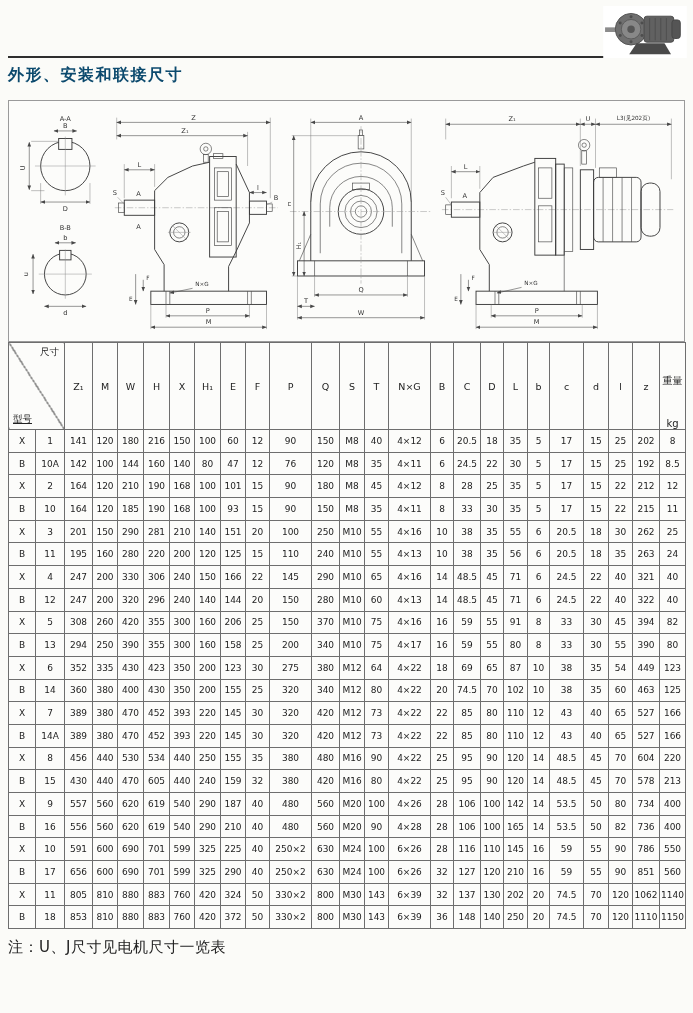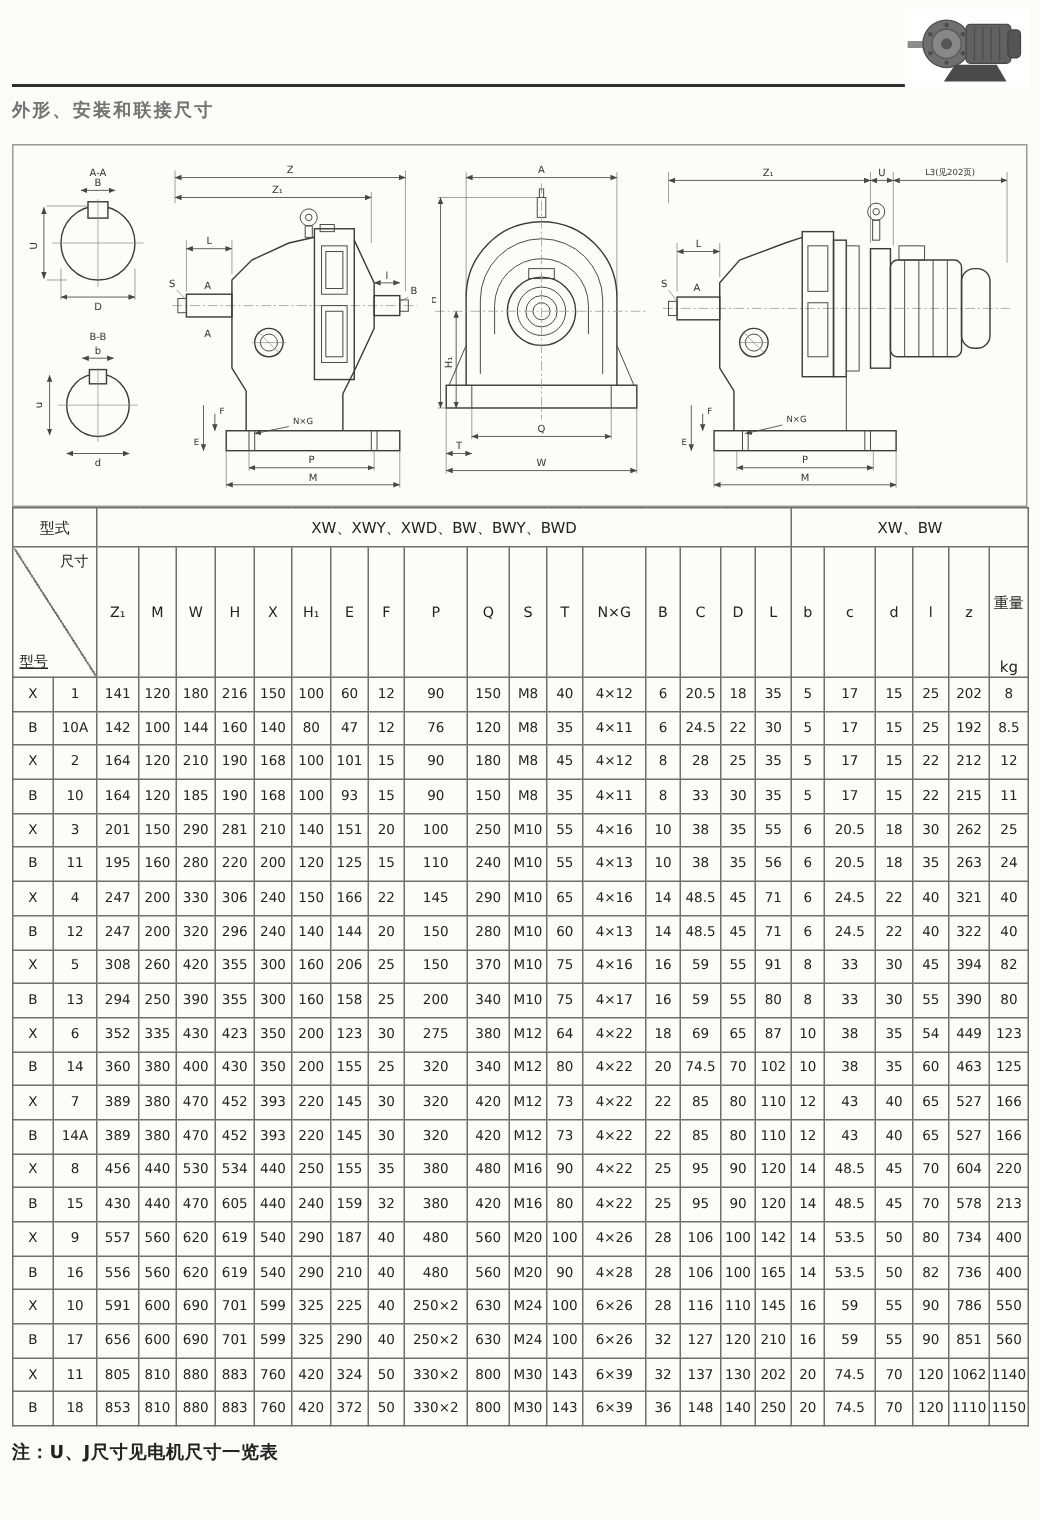--- a/index.html
+++ b/index.html
@@ -7,21 +7,21 @@
     width:693px; height:1013px;
     background:#fbfbf8;
     font-family:"DejaVu Sans", sans-serif;
     position:relative;
     color:#1d1d1d;
   }
   .content { padding:0 8px; }
   .photo { position:absolute; top:6px; right:6px; width:84px; height:52px; }
   .header-space { height:56px; }
   .toprule { border-top:2px solid #2e2e2e; width:677px; }
-  .page-title { font-size:12px; font-weight:bold; color:#737373; margin:7px 0 0 0; letter-spacing:1.5px; }
+  .page-title { font-size:16px; font-weight:bold; color:#0c4a6e; margin:7px 0 0 0; letter-spacing:1.5px; }
 
   .drawings-box {
     margin-top:14px; border:1px solid #9a9a9a; background:#fcfcfa;
     height:242px; display:flex; align-items:center; justify-content:space-between;
     padding:0 7px; box-sizing:border-box;
   }
   .drawings-box svg { height:220px; }
 
   .section-title { font-size:14.5px; font-weight:bold; margin:32px 0 10px 0; letter-spacing:1.5px; }
 
@@ -30,21 +30,21 @@
   .type-row th { height:25px; font-size:10px; }
   .dim-th { height:46px; font-size:9.5px; }
   .weight-th div { line-height:11px; font-size:10px;margin-top:32px; }
   .diag-cell {
     position:relative;
     background:linear-gradient(to top right, transparent calc(50% - .6px), #6e6e6e calc(50% - .6px), #6e6e6e calc(50% + .6px), transparent calc(50% + .6px));
   }
   .diag-top { position:absolute; top:3px; right:5px; font-size:9.5px; }
   .diag-bottom { position:absolute; bottom:3px; left:4px; font-size:9.5px;text-decoration:underline; }
 
-  .note { margin-top:9px; font-size:12px; color:#222; letter-spacing:.5px;font-weight:bold; }
+  .note { margin-top:9px; font-size:15px; color:#222; letter-spacing:.5px; }
 
   
   .out  { fill:none; stroke:#3c3c3c; stroke-width:1; }
   .out2 { fill:none; stroke:#4a4a4a; stroke-width:.7; }
   .thin { stroke:#8c8c8c; stroke-width:.5; }
   .dash { stroke:#9a9a9a; stroke-width:.55; stroke-dasharray:7 2 1.5 2; fill:none; }
   .dim  { stroke:#474747; stroke-width:.6; }
   .ext  { stroke:#7a7a7a; stroke-width:.5; }
   text.lbl { font-size:7px; fill:#333; text-anchor:middle; font-family:"DejaVu Sans", sans-serif; }
   text.lbl-s { font-size:6px; fill:#333; text-anchor:middle; font-family:"DejaVu Sans", sans-serif; }
@@ -327,25 +327,20 @@
         <col style="width: 23px;">
         <col style="width: 24px;">
         <col style="width: 22px;">
         <col style="width: 34px;">
         <col style="width: 25px;">
         <col style="width: 24px;">
         <col style="width: 27px;">
         <col style="width: 26px;">
       </colgroup>
     <thead>
-      <tr class="type-row">
-        <th colspan="2">型式</th>
-        <th colspan="17">XW、XWY、XWD、BW、BWY、BWD</th>
-        <th colspan="6">XW、BW</th>
-      </tr>
       <tr>
         <th class="diag-cell dim-th" colspan="2">
           <span class="diag-top">尺寸</span>
           <span class="diag-bottom">型号</span>
         </th>
       <th class="dim-th">Z₁</th>
           <th class="dim-th">M</th>
           <th class="dim-th">W</th>
           <th class="dim-th">H</th>
           <th class="dim-th">X</th>

